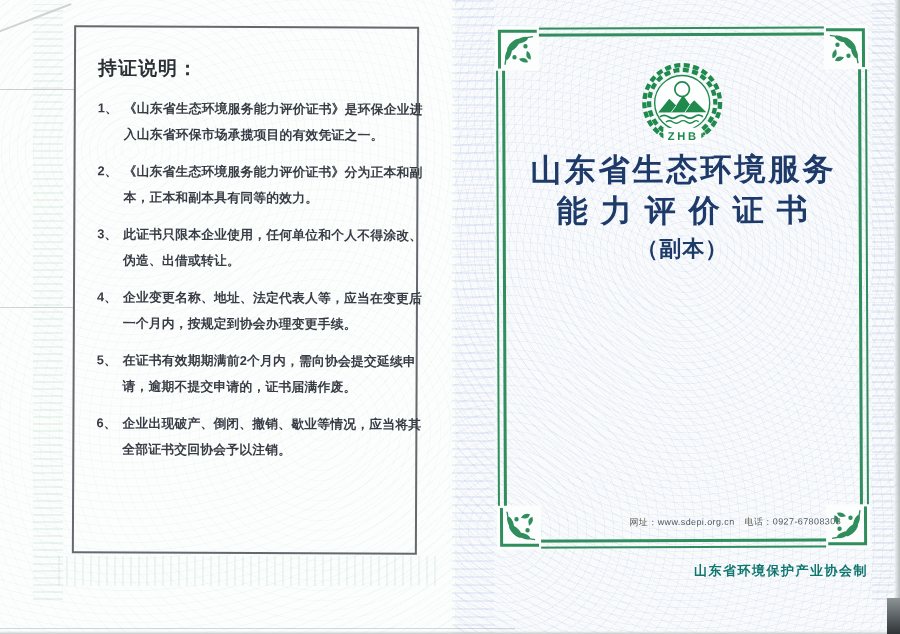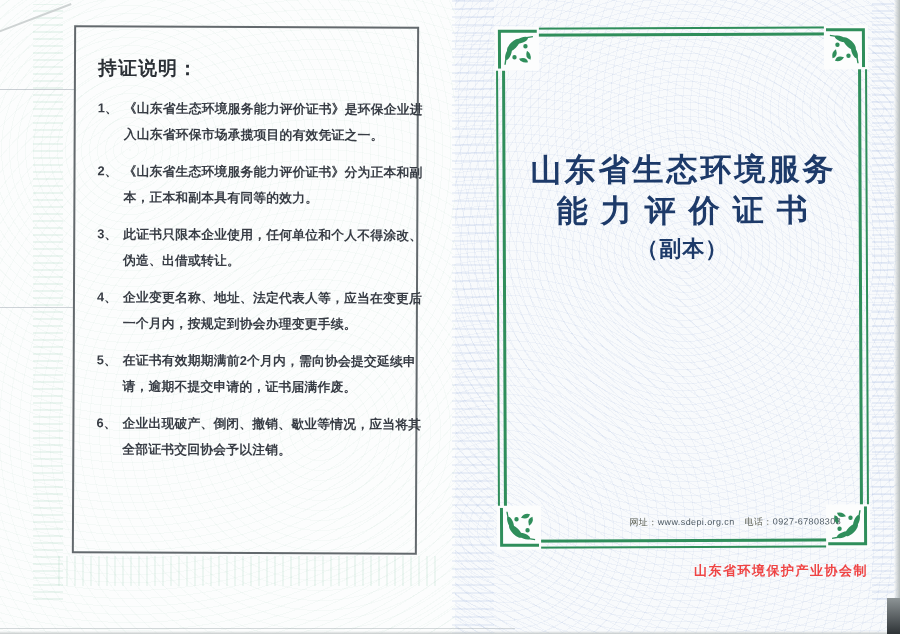--- a/index.html
+++ b/index.html
@@ -111,21 +111,21 @@
   }
   .cert-contact{
     position:absolute;right:26px;bottom:17px;
     font-size:9px;color:#4e5a63;letter-spacing:.4px;white-space:nowrap;
   }
   .cert-contact .lab{color:#5d6156;}
   .cert-contact .sep{display:inline-block;width:10px;}
 
   .issuer-line{
     position:absolute;left:694px;top:562px;
-    font-size:13px;font-weight:700;color:#ef4444;letter-spacing:1.5px;white-space:nowrap;
+    font-size:13px;font-weight:700;color:#0f766e;letter-spacing:1.5px;white-space:nowrap;
   }
 </style>
 </head>
 <body>
 
 <svg width="0" height="0" style="position:absolute" aria-hidden="true">
   <defs>
     <symbol id="corner-flourish" viewBox="0 0 40 40">
       <path d="M2.5 40 V2.5 H40" fill="none" stroke="currentColor" stroke-width="3"></path>
       <path d="M8 36 C10 18 18 10 36 8" fill="none" stroke="currentColor" stroke-width="1.4"></path>
@@ -207,20 +207,36 @@
       <svg>
         <use href="#corner-flourish"></use>
       </svg>
     </div>
   <div class="corner-orn orn-bl">
       <svg>
         <use href="#corner-flourish"></use>
       </svg>
     </div>
 
+  <div class="cert-logo">
+    <svg viewBox="0 0 100 100">
+      <circle cx="50" cy="50" r="44" fill="none" stroke="currentColor" stroke-width="5" stroke-dasharray="7 4"></circle>
+      <circle cx="50" cy="50" r="38.5" fill="none" stroke="currentColor" stroke-width="5" stroke-dasharray="7 4" stroke-dashoffset="5"></circle>
+      <circle cx="50" cy="50" r="32" fill="#fdfefe" stroke="currentColor" stroke-width="1.6"></circle>
+      <circle cx="50" cy="34" r="8.5" fill="#fff" stroke="currentColor" stroke-width="2"></circle>
+      <path d="M22 61 L35 45 L43 53 L51 41 L59 52 L64 47 L78 61 Z" fill="currentColor"></path>
+      <path d="M43 53 L37 61 M59 52 L53 61" stroke="#fff" stroke-width="1"></path>
+      <path d="M24 66 Q29 62.5 34 66 T44 66 T54 66 T64 66 T74 66" fill="none" stroke="currentColor" stroke-width="2"></path>
+      <path d="M31 72 Q35 69 39 72 T47 72 T55 72 T63 72 T69 72" fill="none" stroke="currentColor" stroke-width="1.6"></path>
+      <rect x="28" y="79" width="44" height="18" fill="#fcfdfd"></rect>
+      <circle cx="25" cy="86" r="2" fill="currentColor"></circle>
+      <circle cx="75" cy="86" r="2" fill="currentColor"></circle>
+      <text x="51" y="93" text-anchor="middle" font-size="13" font-weight="bold" letter-spacing="3" fill="currentColor" font-family="Liberation Sans, sans-serif">ZHB</text>
+    </svg>
+  </div>
 
   <div class="cert-title1">山东省生态环境服务</div>
   <div class="cert-title2">能力评价证书</div>
   <div class="cert-copy">（副本）</div>
 
   <div class="cert-contact">
     <span class="lab">网址：</span><span>www.sdepi.org.cn</span><span class="sep"></span><span class="lab">电话：</span><span>0927-67808303</span>
   </div>
 </div>
 

